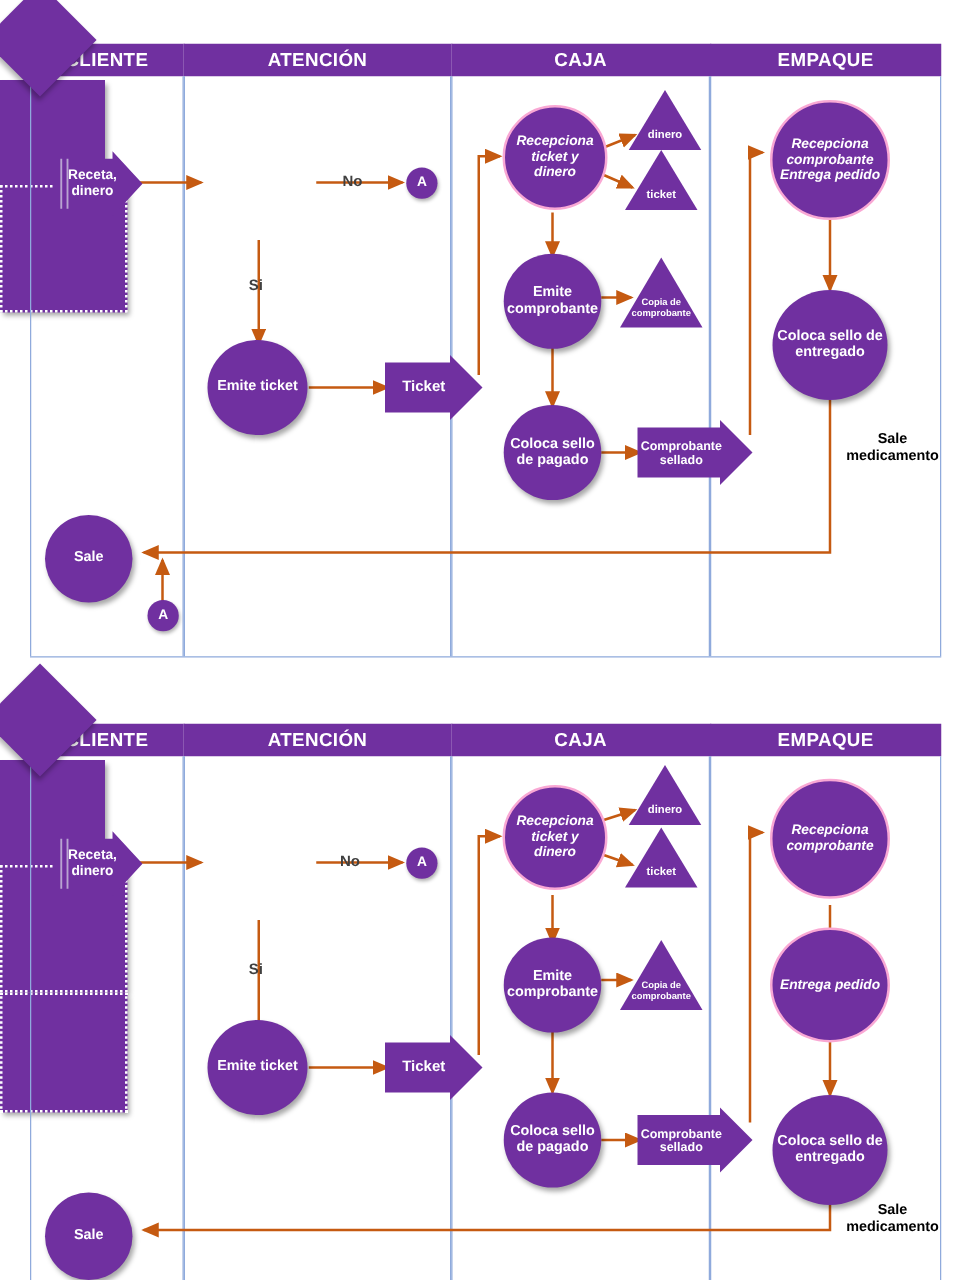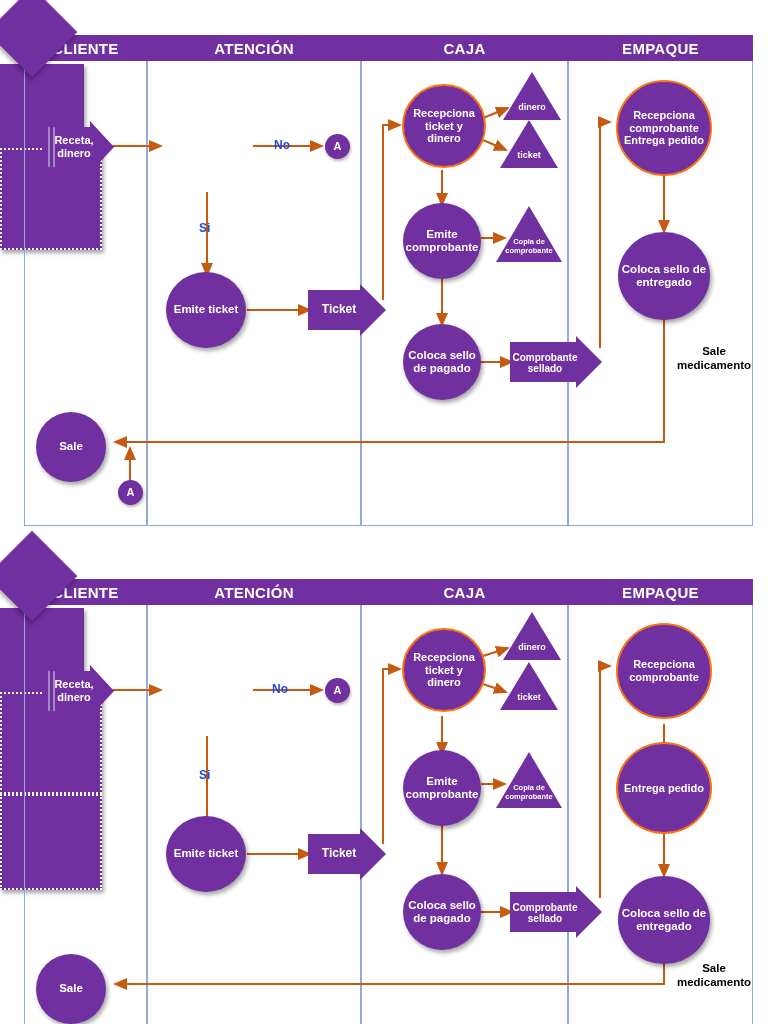--- a/index.html
+++ b/index.html
@@ -15,29 +15,29 @@
     display:flex;align-items:center;justify-content:center;
     color:#ffffff;font-weight:bold;font-size:15px;letter-spacing:.3px;
     border-right:1px solid #ffffff;
   }
   .lane-body{position:absolute;border-left:1px solid #8faadc;border-right:1px solid #8faadc;background:transparent;}
   .lane-top-rule{position:absolute;height:1px;background:#8faadc;}
 
   
   .node{position:absolute;color:#ffffff;font-weight:bold;display:flex;align-items:center;justify-content:center;text-align:center;line-height:1.15;}
   .circle{border-radius:50%;background:#7030A0;box-shadow:2px 3px 4px rgba(0,0,0,.35);}
-  .circle.ring{border:2px solid #f97316;}
+  .circle.ring{border:2px solid #f9a8d4;font-style:italic;}
   .square{background:#7030A0;box-shadow:2px 3px 4px rgba(0,0,0,.35);}
   .square.dotted{border:2px dotted #ffffff;}
   .diamond{background:#7030A0;transform:rotate(45deg);box-shadow:2px 3px 4px rgba(0,0,0,.3);}
   .connector-small{border-radius:50%;background:#7030A0;box-shadow:1px 2px 3px rgba(0,0,0,.3);}
   .tri{position:absolute;}
   .arrowbox{position:absolute;}
   .label{position:absolute;color:#000000;font-weight:bold;text-align:center;line-height:1.2;}
-  .lbl-si,.lbl-no{position:absolute;color:#1d4ed8;font-weight:bold;}
+  .lbl-si,.lbl-no{position:absolute;color:#404040;font-weight:bold;}
 
   svg{position:absolute;left:0;top:0;overflow:visible;}
   .ln{stroke:#C55A11;stroke-width:2;fill:none;}
 </style>
 </head>
 <body>
 
 <div class="page">
 
   <div class="diagram" style="top:0;height:528px;">

